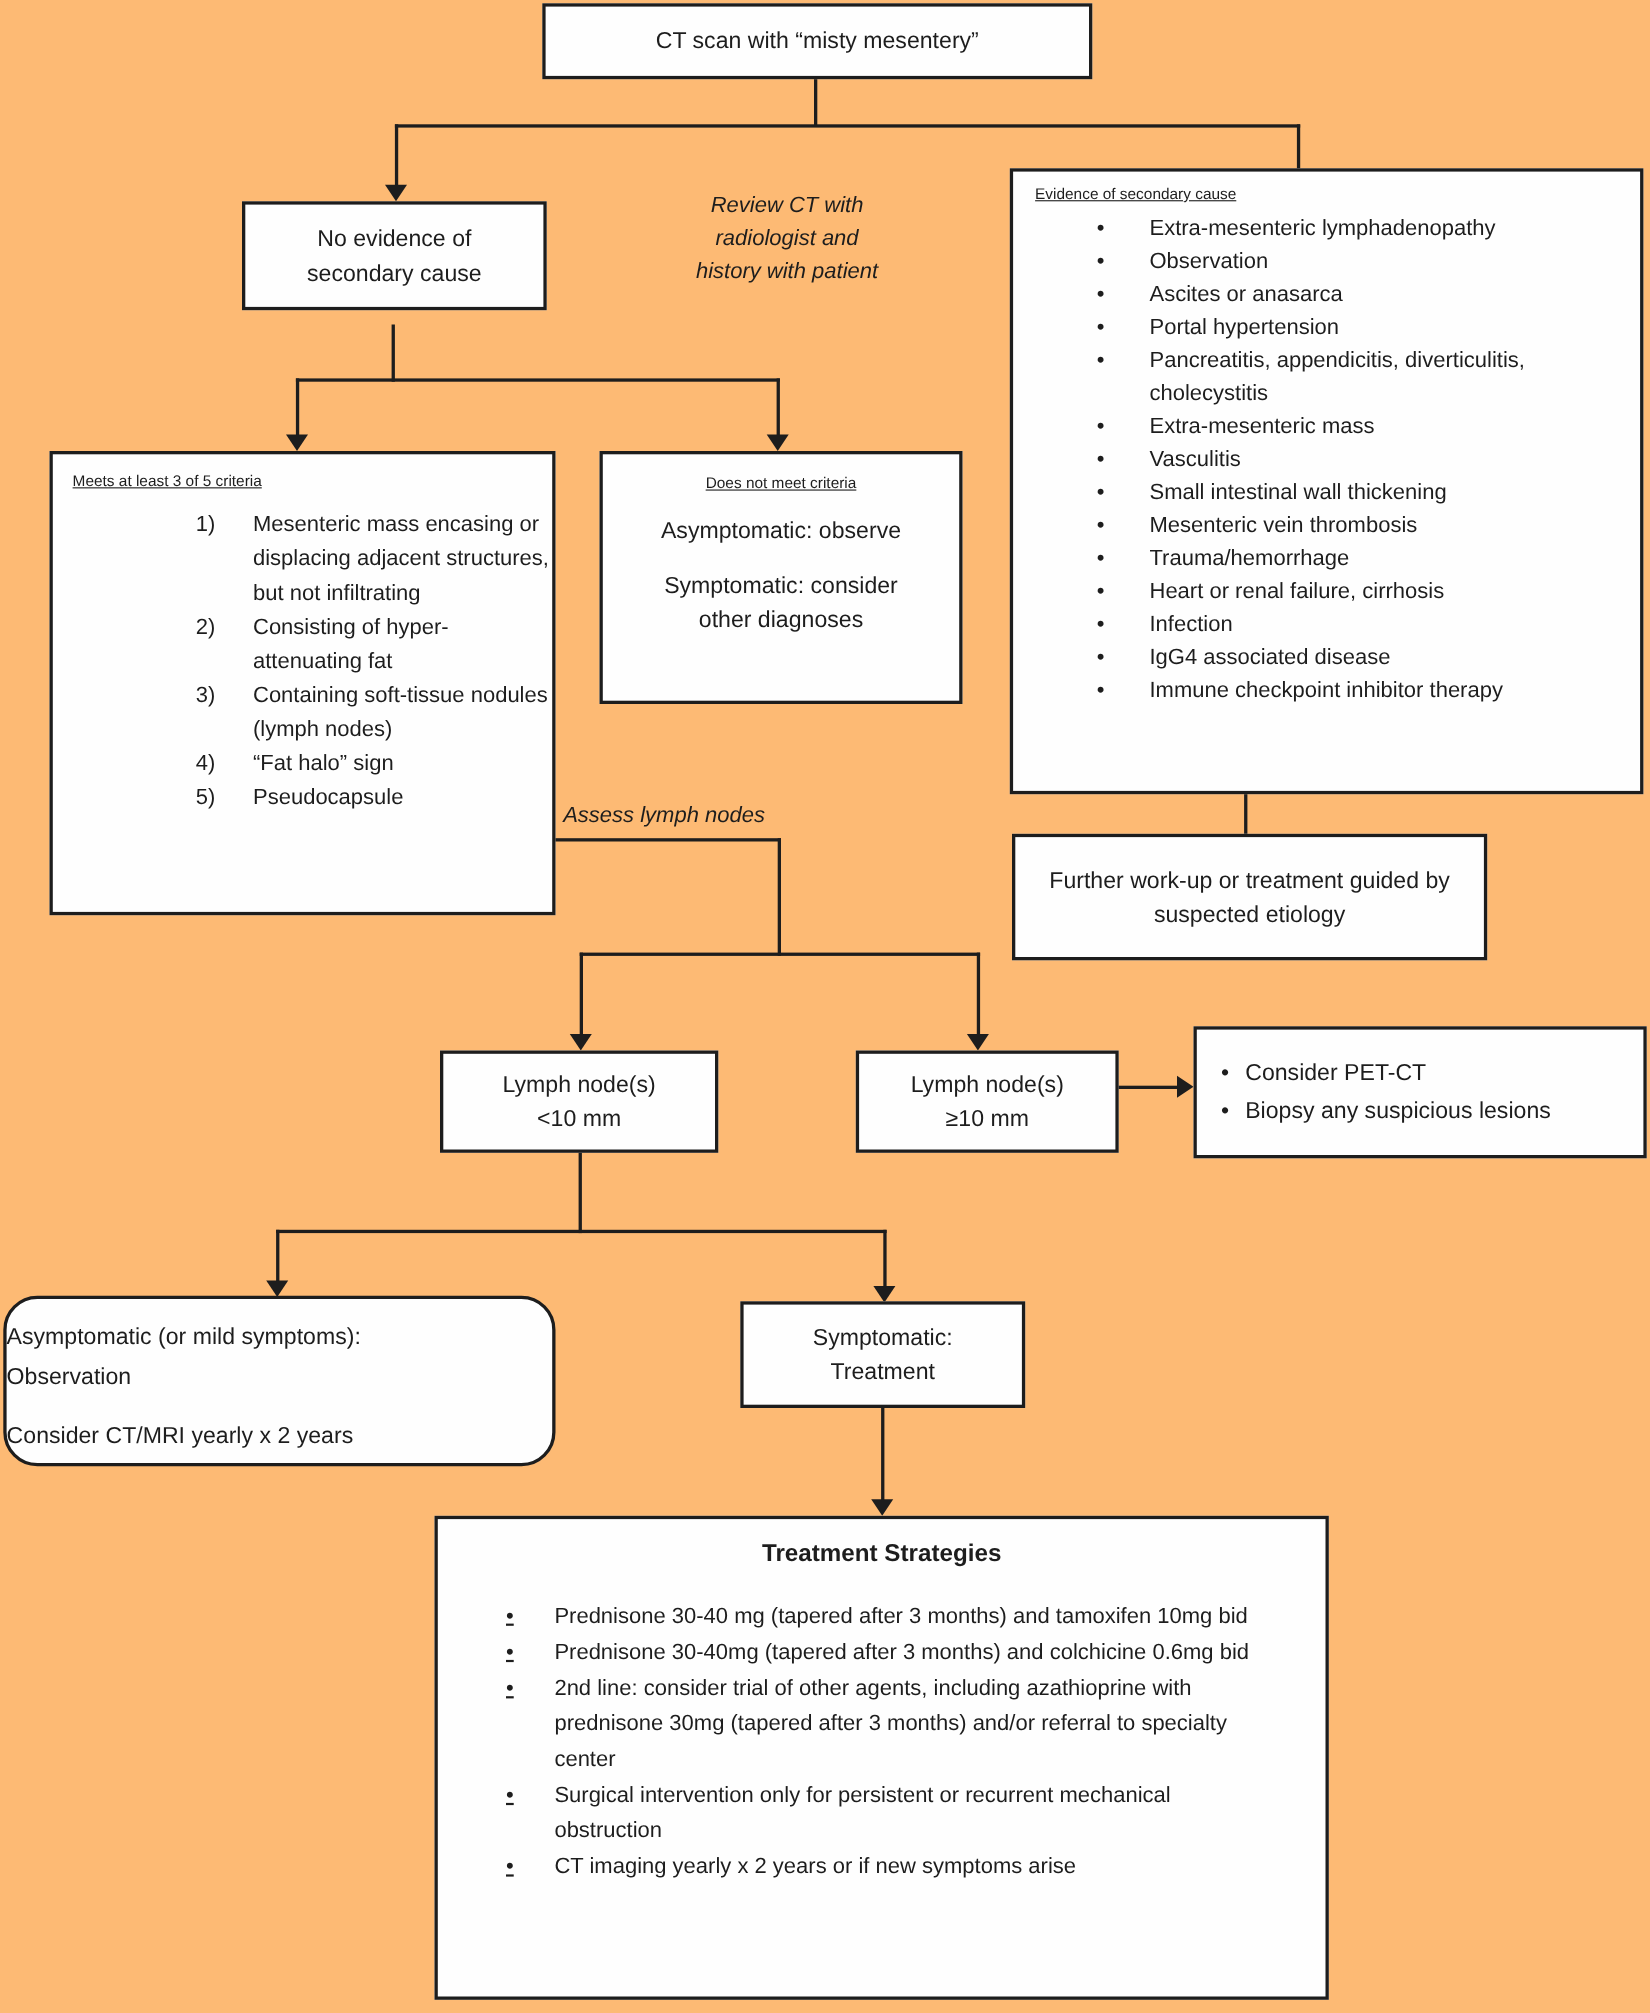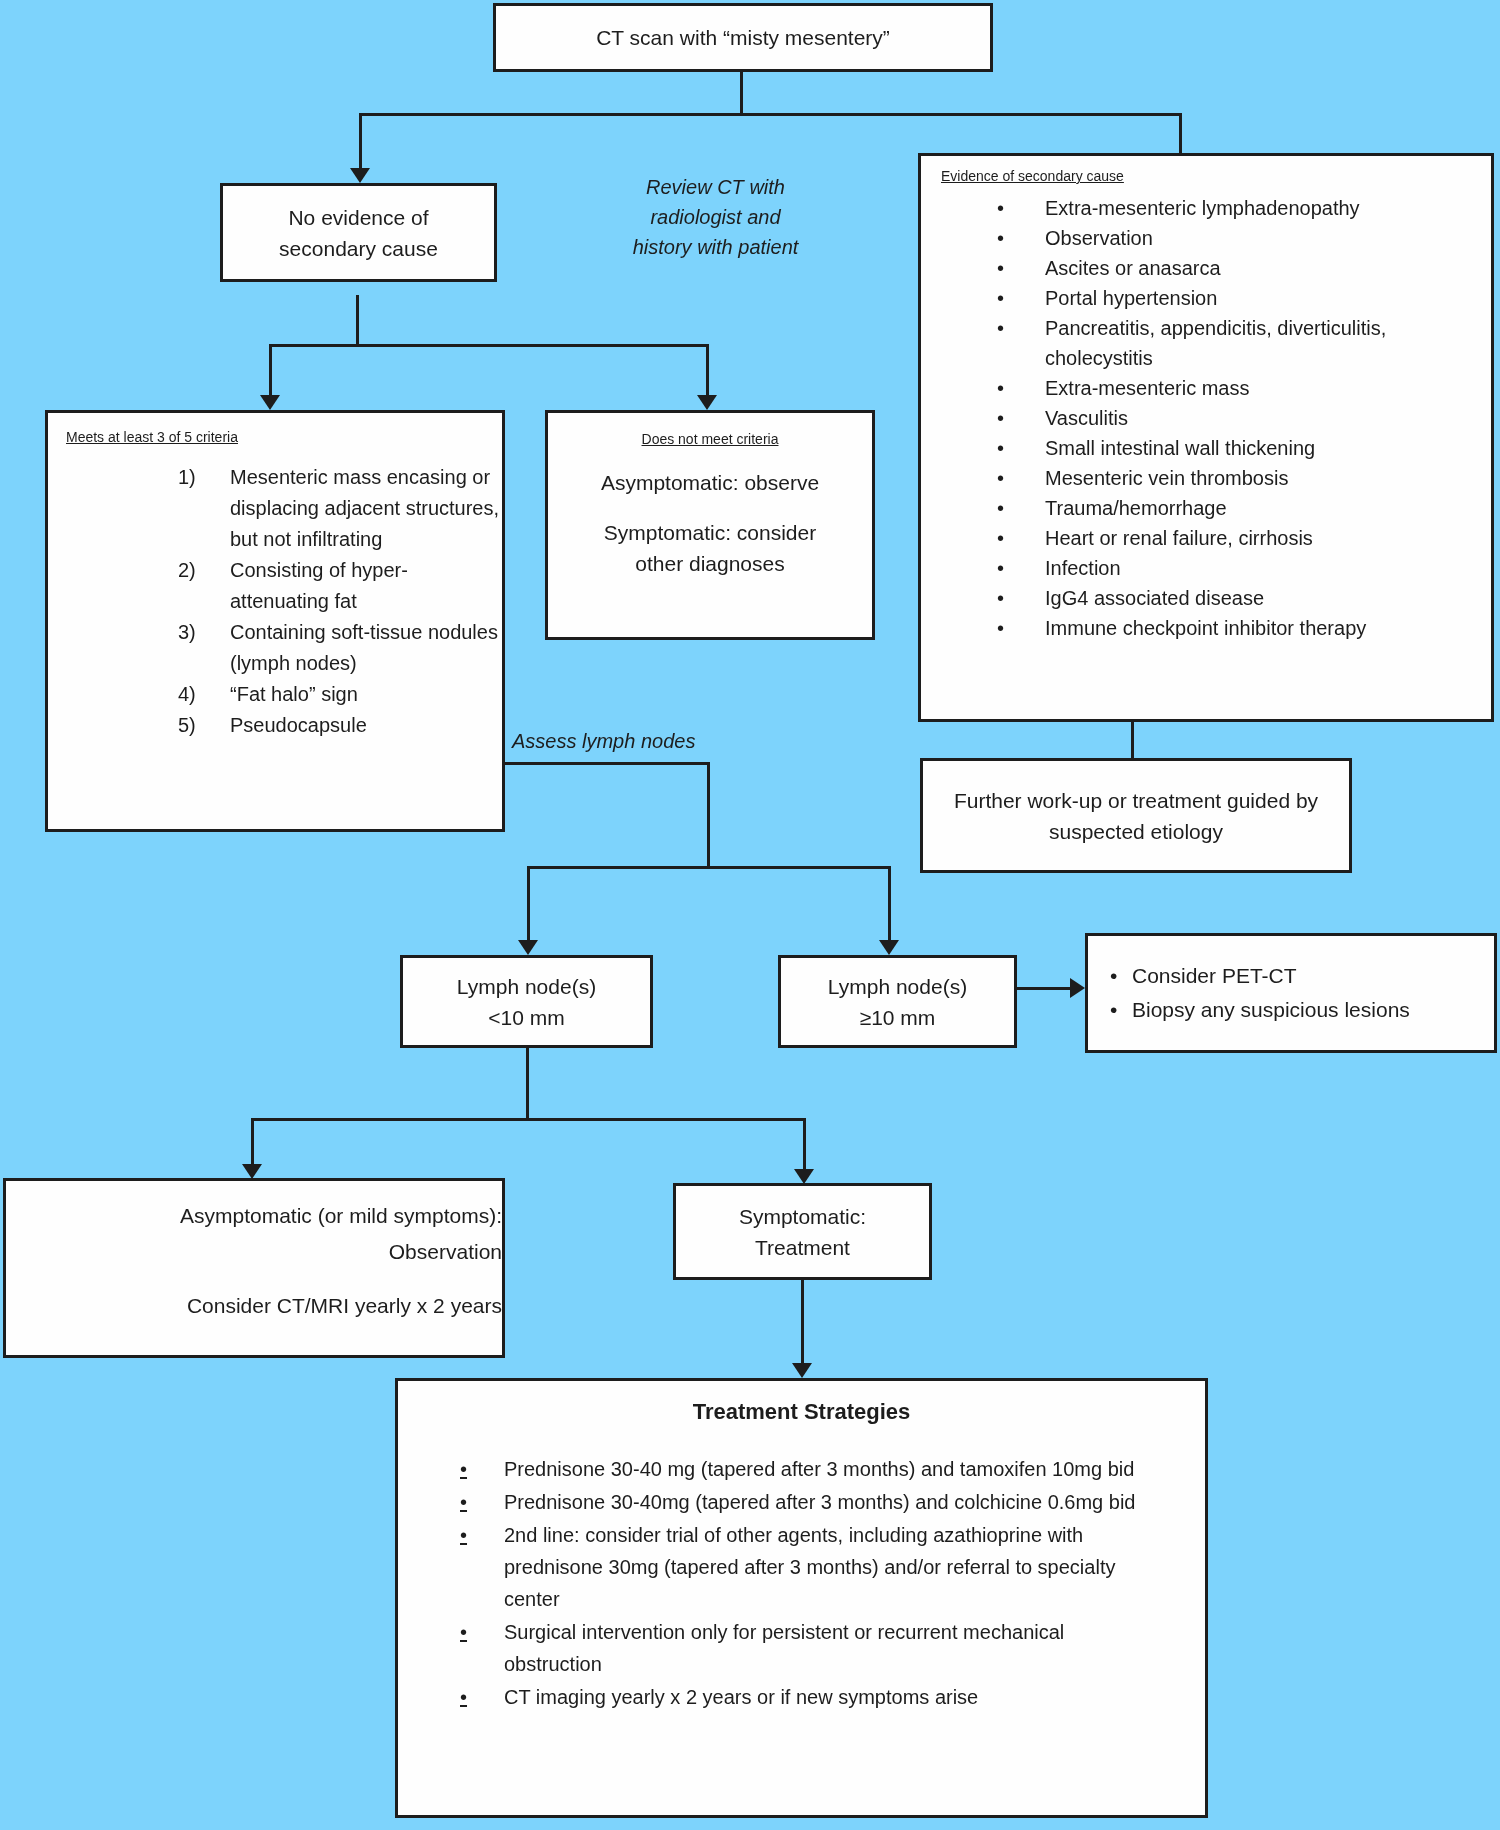--- a/index.html
+++ b/index.html
@@ -1,17 +1,17 @@
 <!DOCTYPE html>
 <html><head>
 <meta charset="utf-8">
 <style>
   html,body{margin:0;padding:0;background:#ffffff;}
   #canvas{
-    position:relative;width:1500px;height:1830px;background:#7dd3fc;
+    position:relative;width:1500px;height:1830px;background:#fdba74;
     font-family:"Liberation Sans",sans-serif;color:#1d1d1d;overflow:hidden;
   }
   .box{
     position:absolute;border:3px solid #1d1d1d;background:#fefefe;
     box-sizing:border-box;
   }
   .center-box{display:flex;flex-direction:column;justify-content:center;align-items:center;text-align:center;}
   .lbl{font-size:21px;line-height:31px;}
   .line{position:absolute;background:#1d1d1d;}
   .arr-down{position:absolute;width:0;height:0;border-left:10px solid transparent;border-right:10px solid transparent;border-top:15px solid #1d1d1d;}
@@ -203,21 +203,21 @@
       </div>
   </div>
 
   <div class="line" style="left:526px;top:1048px;width:3px;height:73px;"></div>
   <div class="line" style="left:251px;top:1118px;width:555px;height:3px;"></div>
   <div class="line" style="left:251px;top:1118px;width:3px;height:48px;"></div>
   <div class="arr-down" style="left:242px;top:1164px;"></div>
   <div class="line" style="left:803px;top:1118px;width:3px;height:53px;"></div>
   <div class="arr-down" style="left:794px;top:1169px;"></div>
 
-  <div class="box" style="left:3px;top:1178px;width:502px;height:180px;padding-top:17px;text-align:right;">
+  <div class="box" style="left:3px;top:1178px;width:502px;height:155px;padding-top:17px;text-align:left;border-radius:31px;">
     <div class="lbl" style="line-height:36px;">Asymptomatic (or mild symptoms):</div>
     <div class="lbl" style="line-height:36px;">Observation</div>
     <div class="gap18"></div>
     <div class="lbl" style="line-height:36px;">Consider CT/MRI yearly x 2 years</div>
   </div>
 
   <div class="box center-box" style="left:673px;top:1183px;width:259px;height:97px;">
     <div class="lbl">Symptomatic:</div>
     <div class="lbl">Treatment</div>
   </div>

